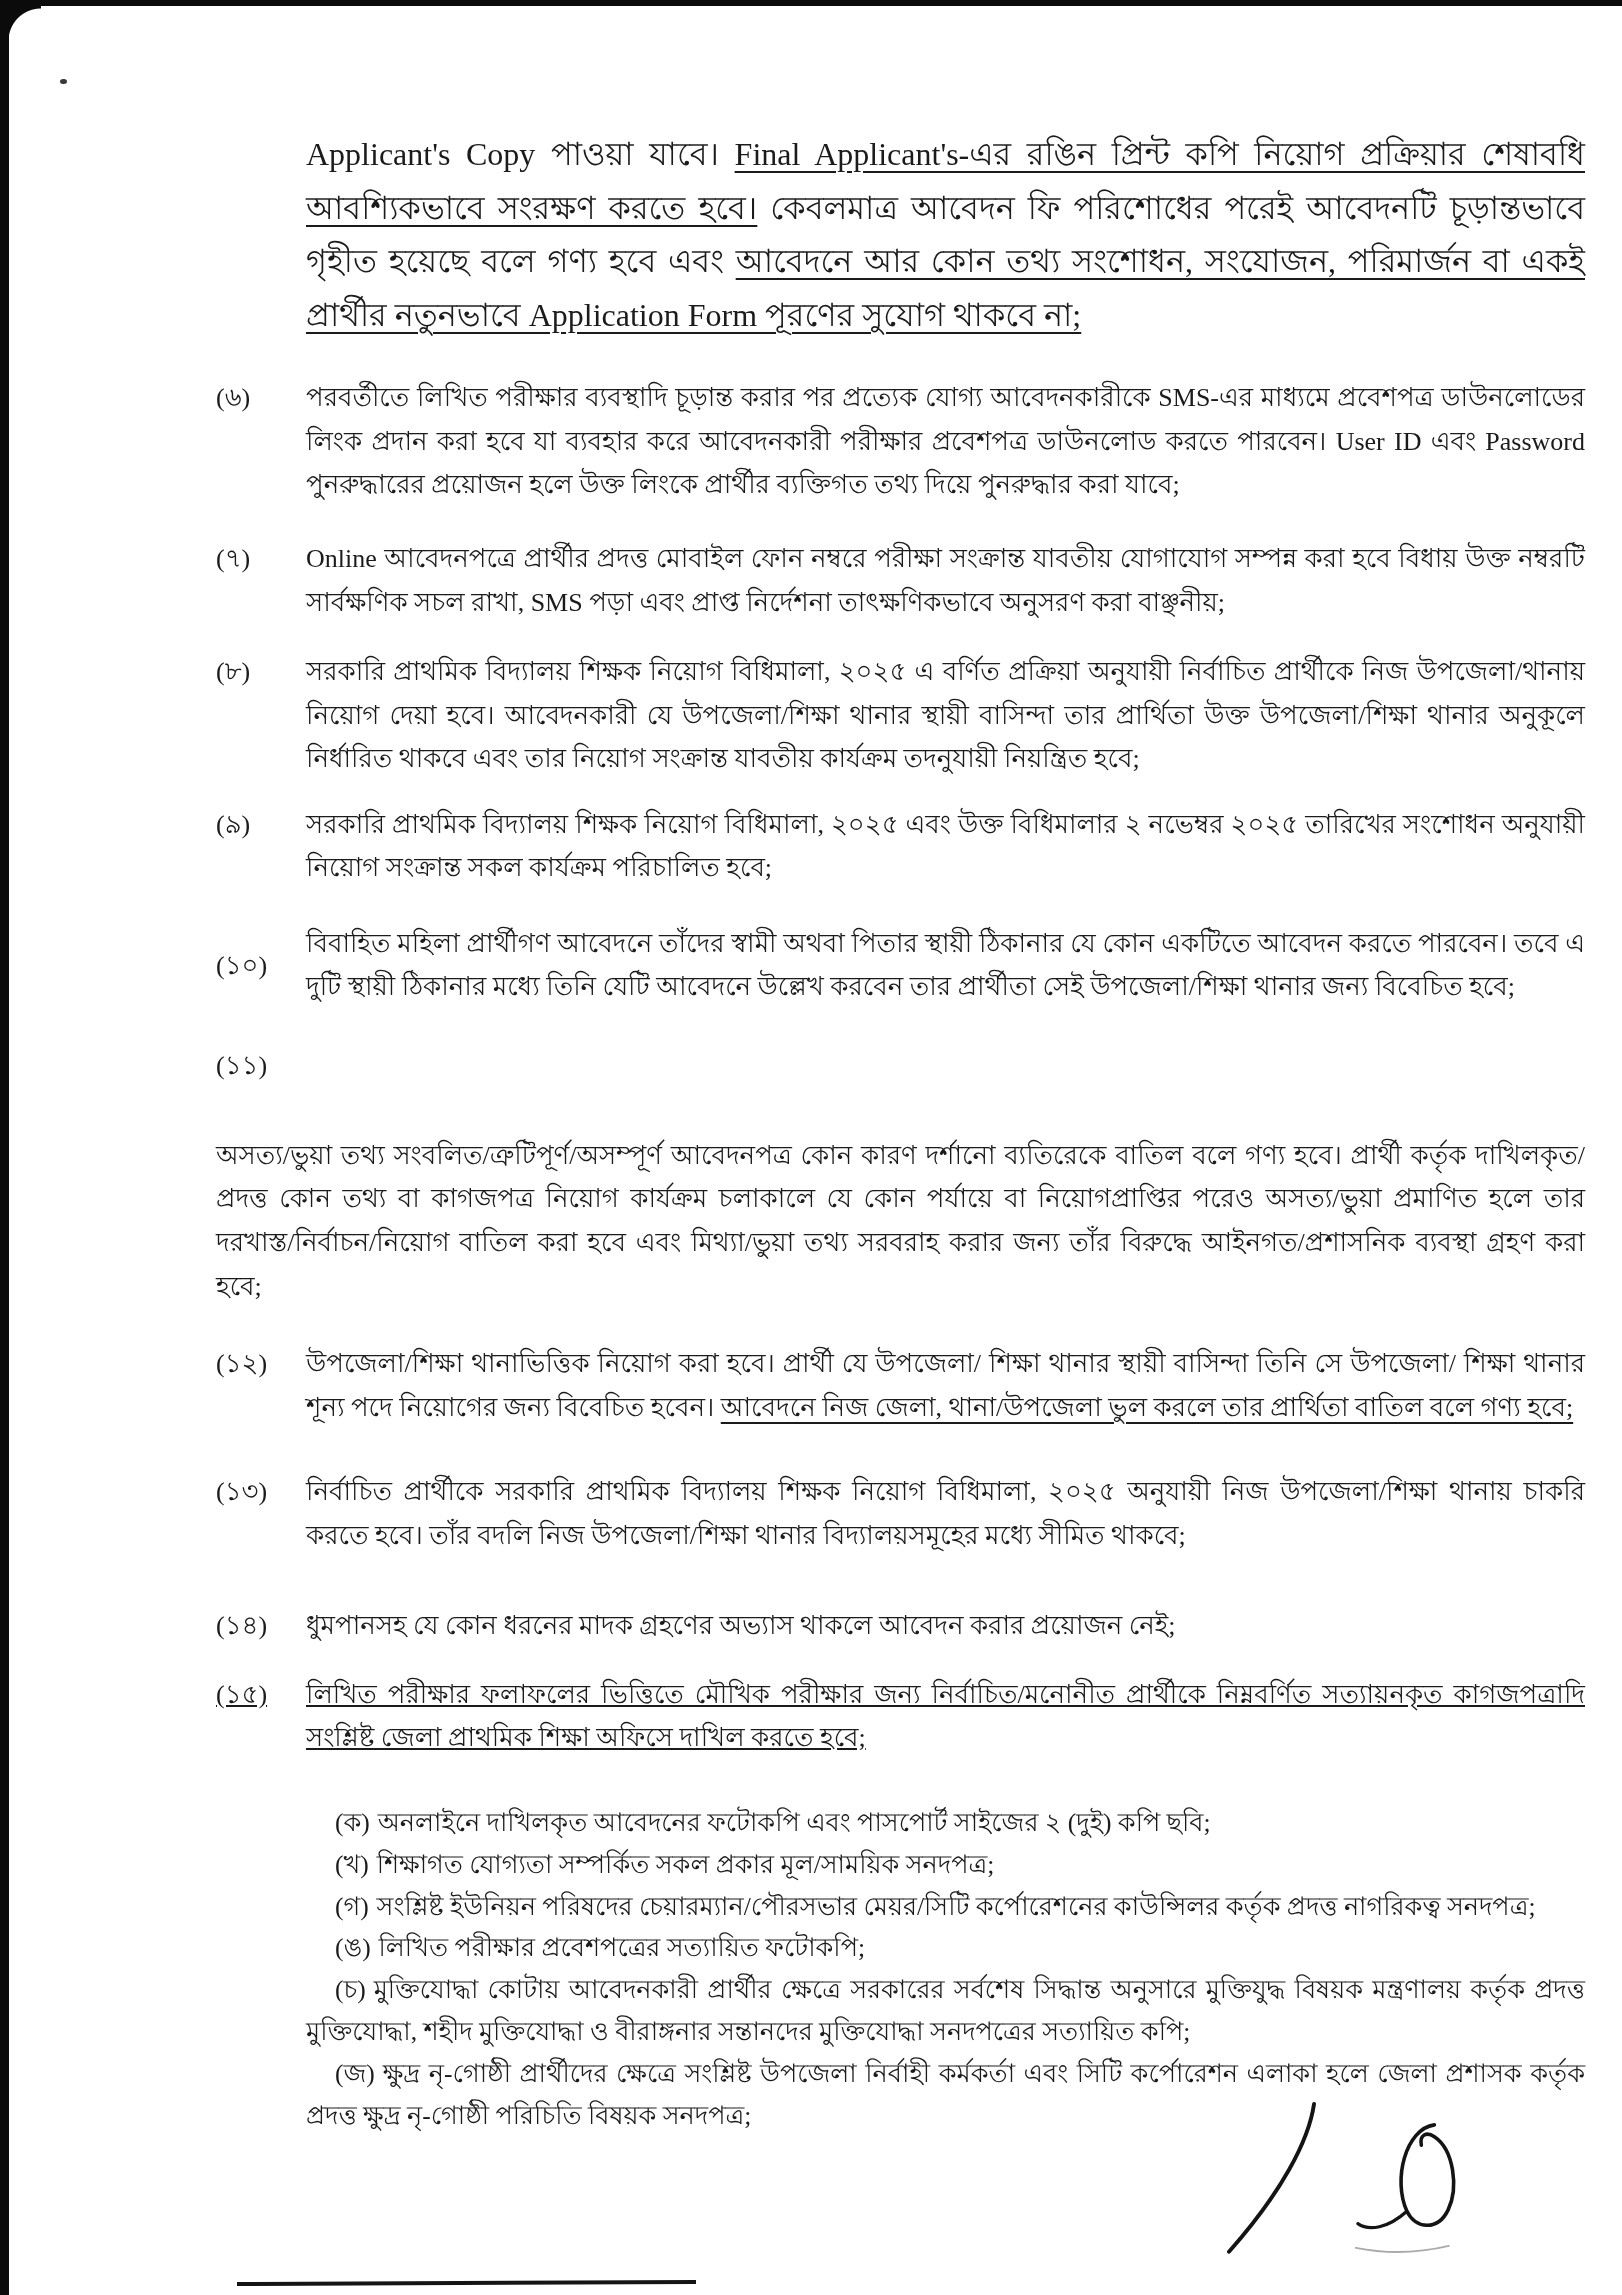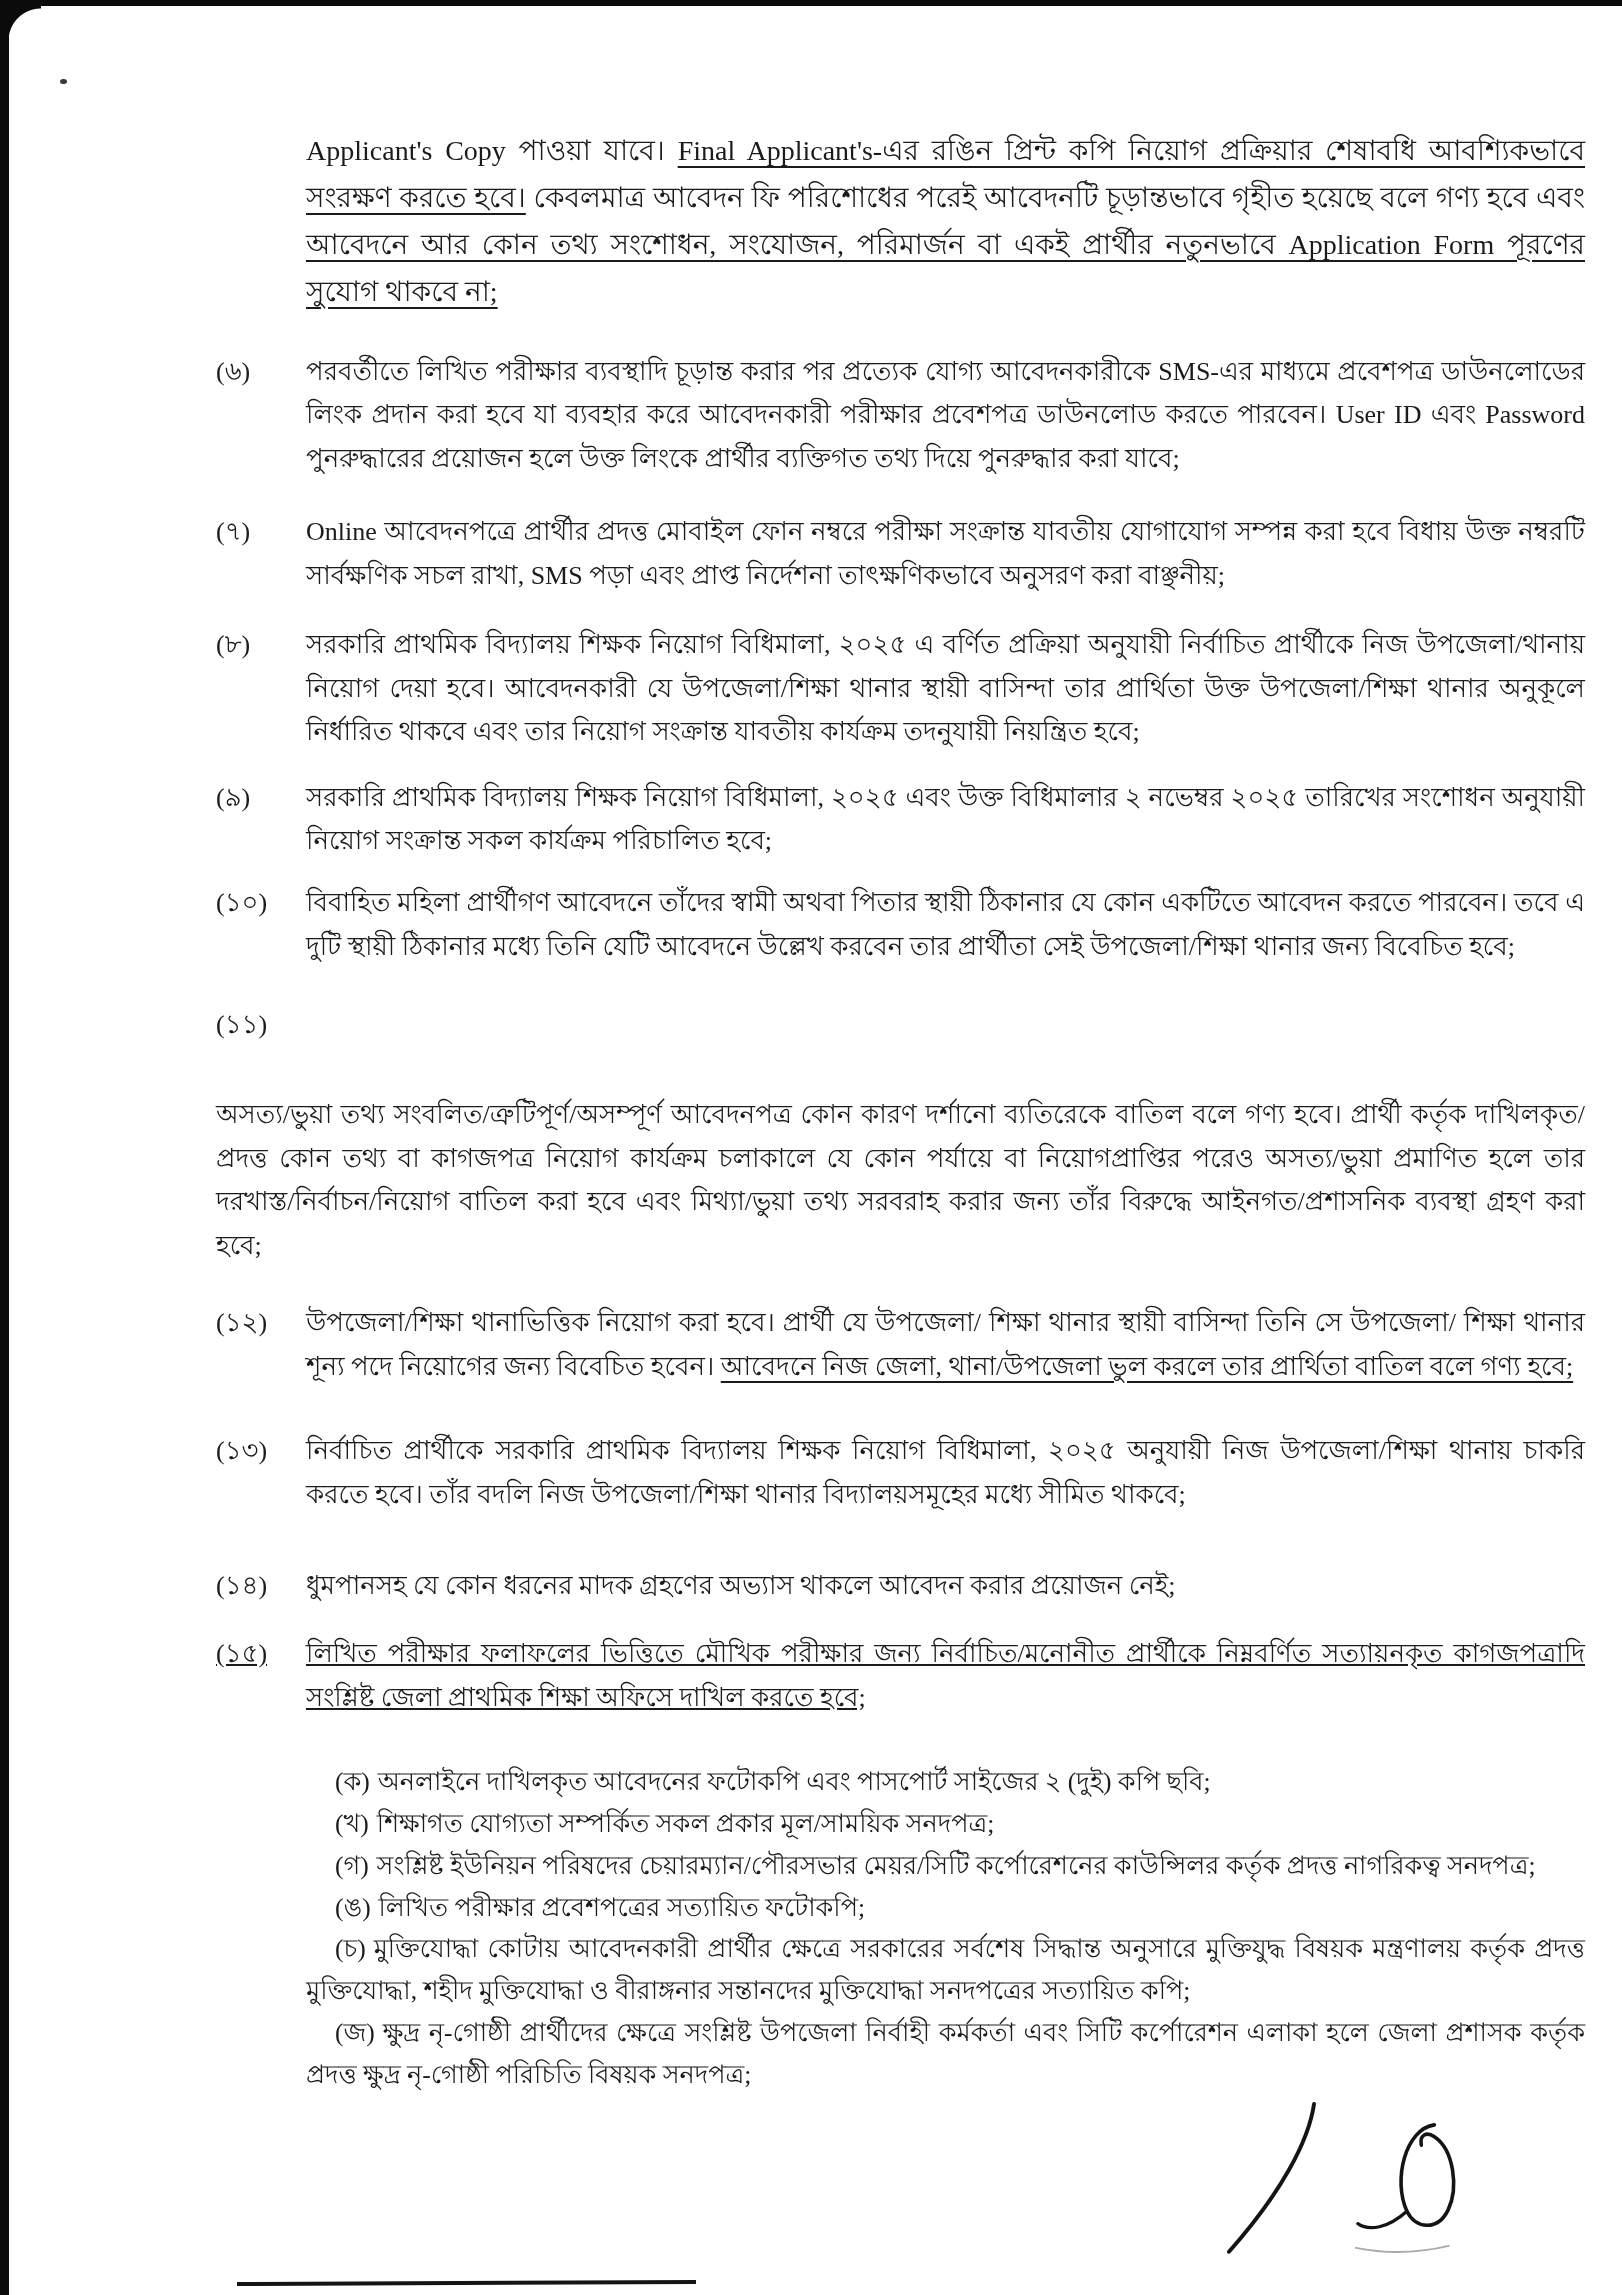--- a/index.html
+++ b/index.html
@@ -19,28 +19,28 @@
   .speck{position:absolute;left:60px;top:79px;width:6.5px;height:5.2px;background:#3a3a3a;border-radius:50%;}
   .bottom-line{position:absolute;left:237px;top:2281px;width:459px;height:3.9px;background:#141414;transform:rotate(-0.25deg);}
   
   .content{
     position:absolute;left:0;top:0;width:1623px;
     box-sizing:border-box;
     padding:128px 38px 0 216px;
   }
   .intro{
     margin:0 0 8px 90px;
-    font-size:28px;line-height:1.675;text-align:justify;
+    font-size:32px;line-height:1.675;text-align:justify;
   }
   .u{text-decoration:underline;text-decoration-thickness:1.6px;text-underline-offset:5.9px;}
   .item{display:flex;font-size:26px;line-height:1.675;}
   .item .num{flex:0 0 90px;}
   .item .txt{flex:1;text-align:justify;}
   .mt6{margin-top:34px;}  .mt7{margin-top:30px;}  .mt8{margin-top:26px;}
-  .mt9{margin-top:22px;}  .mt10{margin-top:18px;} .mt11{margin-top:35px;flex-direction:column;}
+  .mt9{margin-top:22px;}  .mt10{margin-top:32px;align-items:center;} .mt11{margin-top:35px;flex-direction:column;}
   .mt12{margin-top:34px;} .mt13{margin-top:41px;} .mt14{margin-top:47px;font-family:Liberation Serif, serif;}
   .mt15{margin-top:25px;text-decoration:underline;}
   .sub-list{margin:42px 0 0 90px;font-size:25.5px;line-height:1.64;}
   .sub-item{margin:0;text-indent:29px;text-align:justify;}
   .snum{margin-right:7.9px;}
   .signature{position:absolute;left:1204px;top:2100px;width:275px;height:157px;}
 </style>
 </head>
 <body>
 

